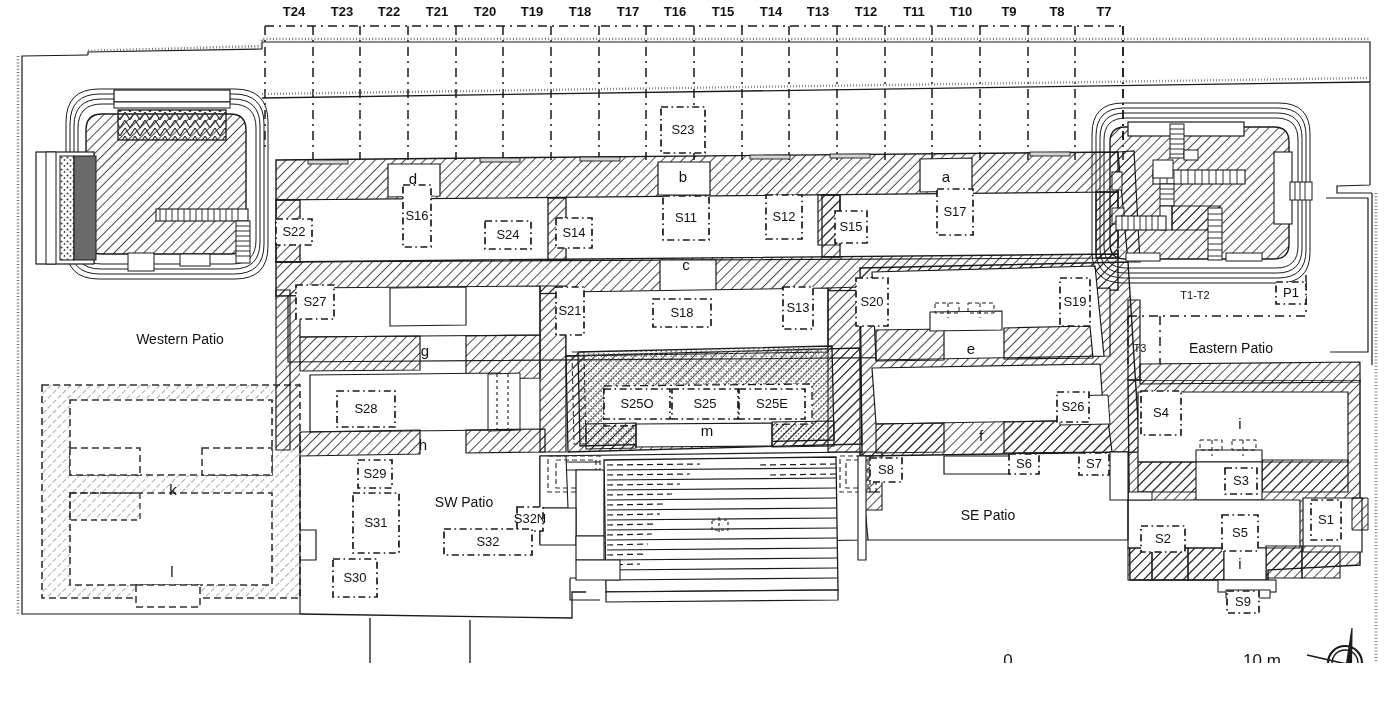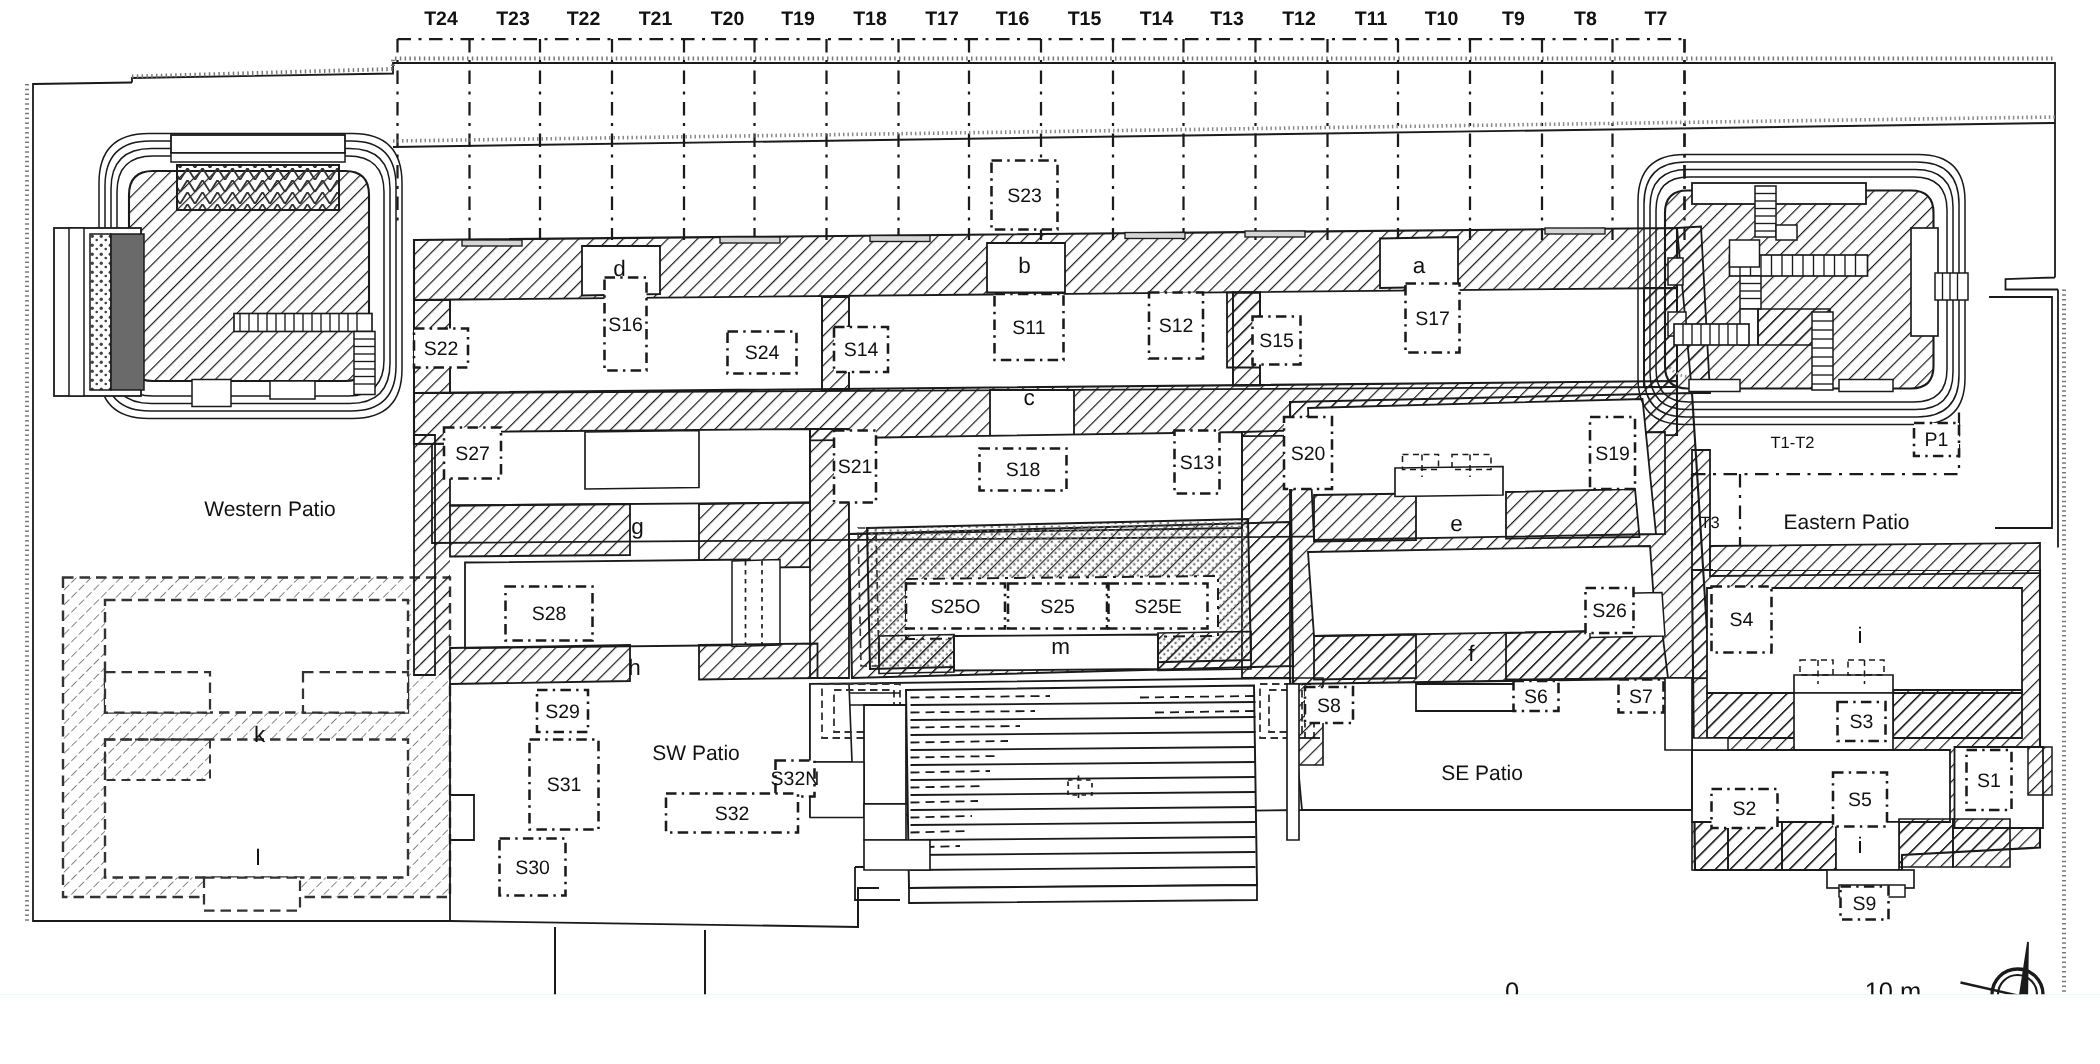--- a/index.html
+++ b/index.html
@@ -1,17 +1,17 @@
 <!DOCTYPE html>
 <html><head>
 <meta charset="utf-8">
 <style>
   html,body{margin:0;padding:0;background:#ffffff;}
   body{font-family:"Liberation Sans",sans-serif;color:#111;}
-  #stage{position:relative;width:1400px;height:663px;overflow:hidden;background:#86efac;}
+  #stage{position:relative;width:1400px;height:663px;overflow:hidden;background:#0f766e;}
   #plan{position:absolute;left:0;top:0;width:1400px;height:709px;}
   .lbl{font-family:"Liberation Sans",sans-serif;fill:#111;}
   text{dominant-baseline:middle;}
 </style>
 </head>
 <body>
 
 <div id="stage">
 <svg id="plan" viewBox="0 0 1400 709" xmlns="http://www.w3.org/2000/svg">
 

